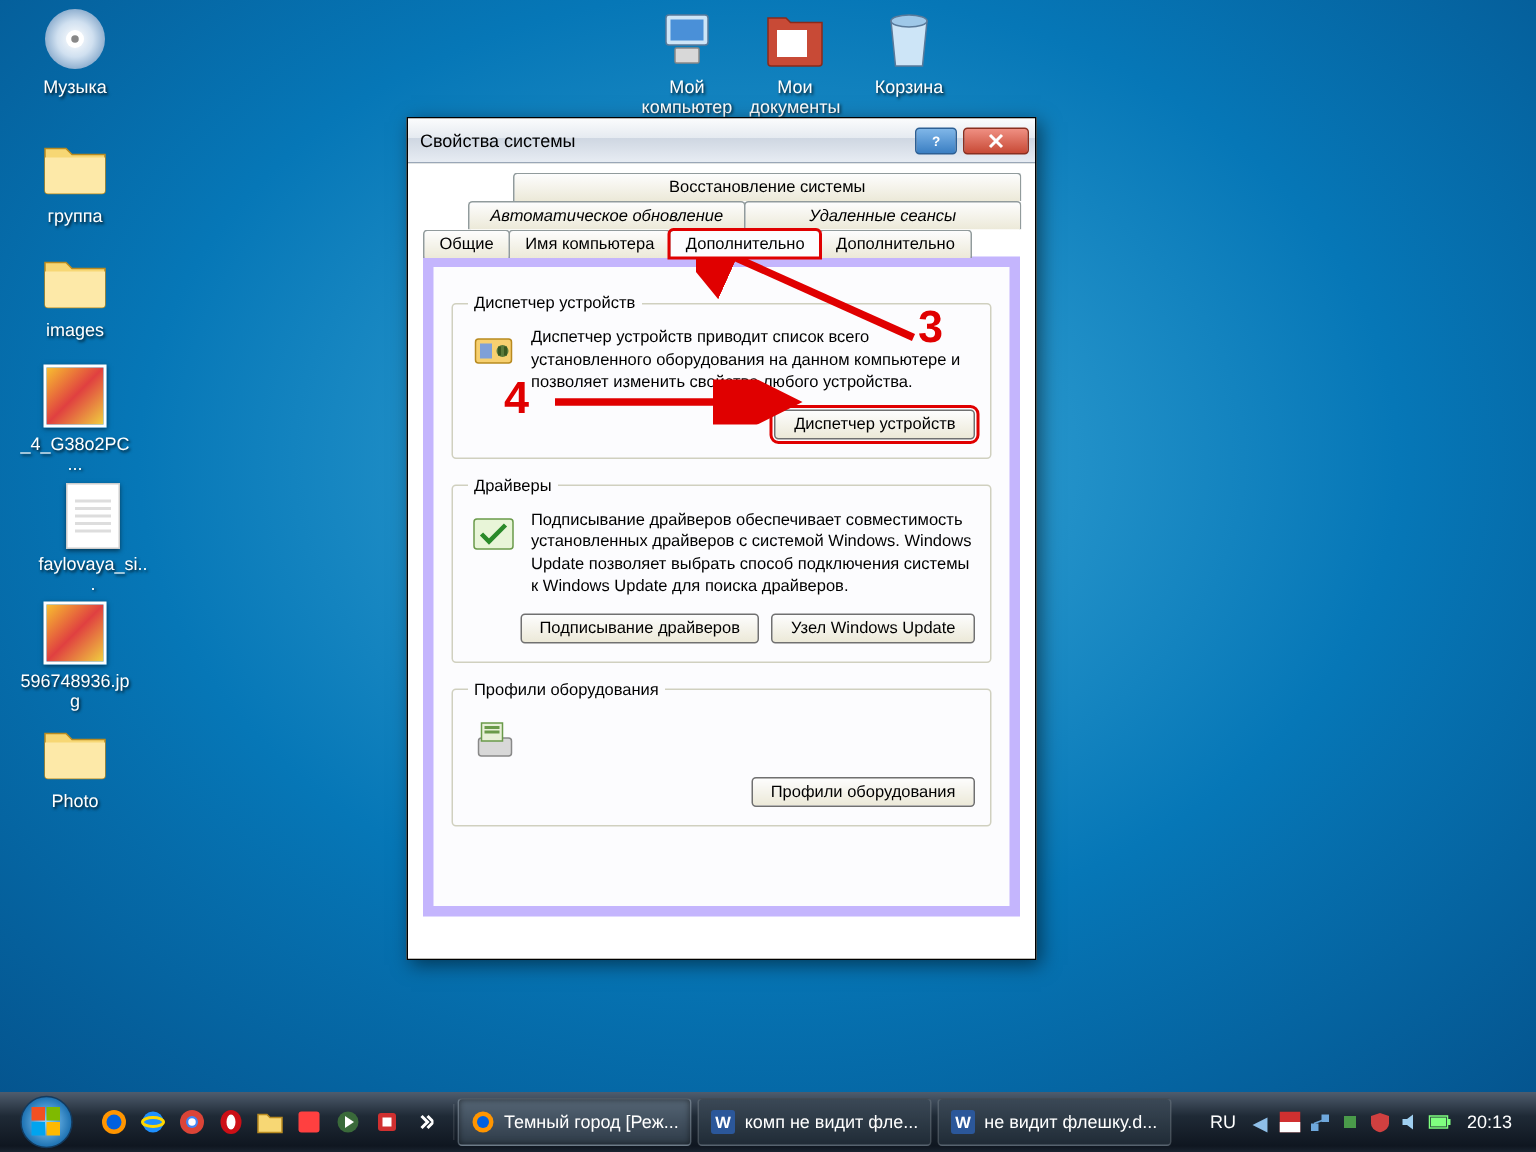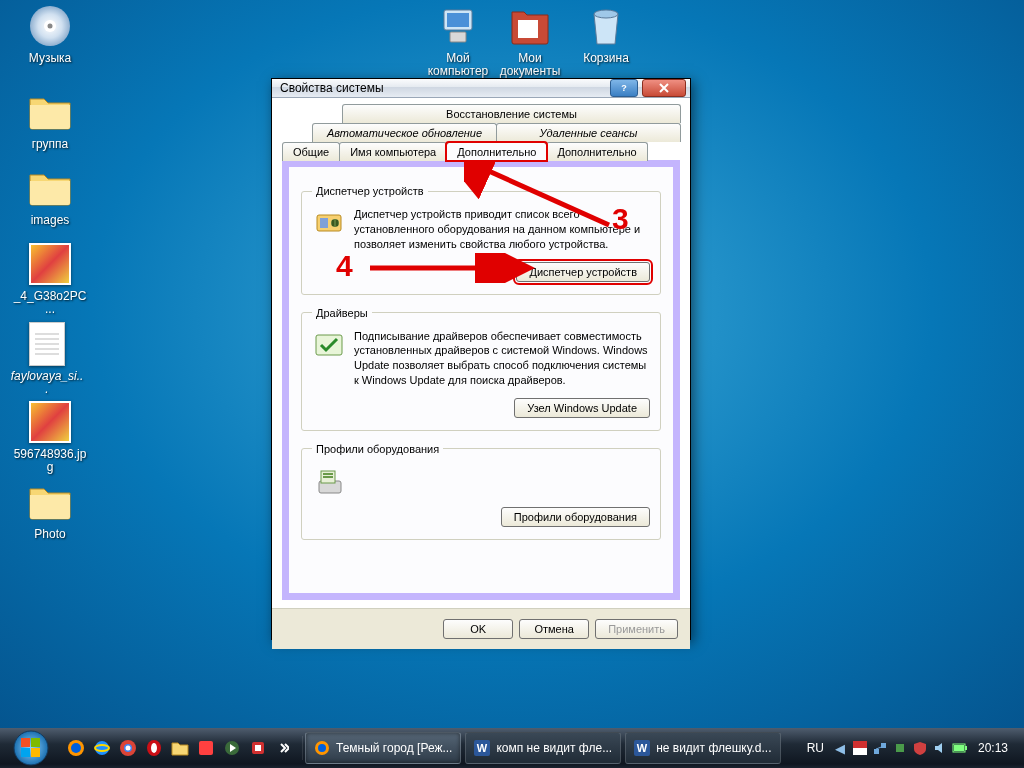--- a/index.html
+++ b/index.html
@@ -143,21 +143,21 @@
         </svg>
       </div>
       <span class="lbl">images</span>
     </div>
     <div class="desktop-icon" style="left: 12px; top: 240px;">
       <div class="ico">
         <div class="thumb"></div>
       </div>
       <span class="lbl">_4_G38o2PC...</span>
     </div>
-    <div class="desktop-icon" style="left: 9px; top: 320px; font-style: italic;">
+    <div class="desktop-icon" style="left: 24px; top: 320px;">
       <div class="ico">
         <div class="txtfile"></div>
       </div>
       <span class="lbl">faylovaya_si...</span>
     </div>
     <div class="desktop-icon" style="left: 12px; top: 398px;">
       <div class="ico">
         <div class="thumb"></div>
       </div>
       <span class="lbl">596748936.jpg</span>
@@ -230,20 +230,21 @@
           <div class="grow">
             <div class="gicon">
               <svg width="32" height="32" viewBox="0 0 32 32">
                   <rect x="3" y="6" width="26" height="20" rx="2" fill="#e8f5d8" stroke="#6a9a4a"></rect>
                   <path d="M8 16 L13 21 L24 10" stroke="#2a8a2a" stroke-width="3" fill="none"></path>
                 </svg>
             </div>
             <div class="gtext">Подписывание драйверов обеспечивает совместимость установленных драйверов с системой Windows.  Windows Update позволяет выбрать способ подключения системы к Windows Update для поиска драйверов.</div>
           </div>
           <div class="btnrow">
+            <button class="win">Подписывание драйверов</button>
             <button class="win">Узел Windows Update</button>
           </div>
         </fieldset>
 
         <fieldset class="group">
           <legend>Профили оборудования</legend>
           <div class="grow">
             <div class="gicon">
               <svg width="32" height="32" viewBox="0 0 32 32">
                   <rect x="6" y="16" width="22" height="12" rx="2" fill="#d8d8d8" stroke="#888"></rect>
@@ -253,25 +254,20 @@
                 </svg>
             </div>
           </div>
           <div class="btnrow">
             <button class="win">Профили оборудования</button>
           </div>
         </fieldset>
 
       </div>
     </div>
-  </div>
-  <div class="dlgfooter">
-    <button class="win small">OK</button>
-    <button class="win small">Отмена</button>
-    <button class="win small" disabled="">Применить</button>
   </div>
 </div>
 
 <svg class="arrow" style="left:464px;top:160px;" width="160" height="90">
   <defs>
       <marker id="ah1" markerWidth="12" markerHeight="12" refX="2" refY="6" orient="auto">
         <path d="M0 0 L12 6 L0 12 Z" fill="#e00000"></path>
       </marker>
     </defs>
   <line x1="145" y1="65" x2="18" y2="8" stroke="#e00000" stroke-width="5" marker-end="url(#ah1)"></line>

